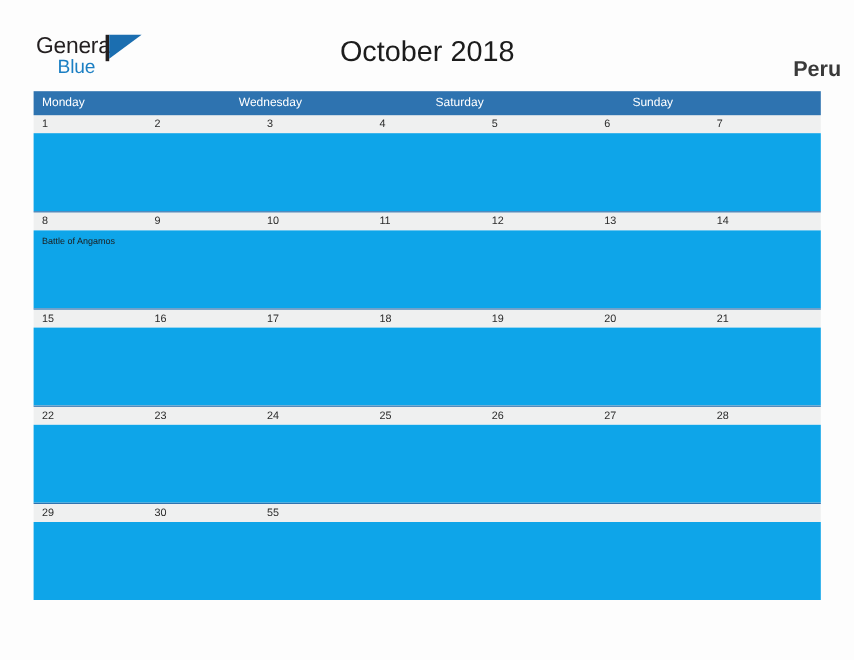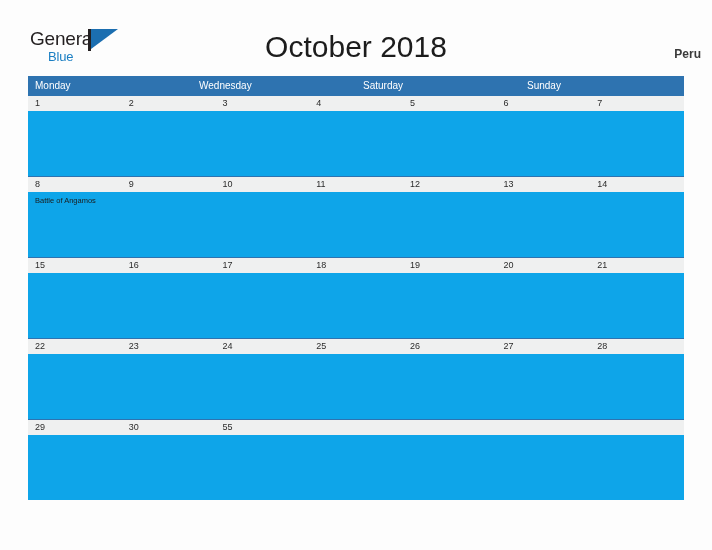--- a/index.html
+++ b/index.html
@@ -46,21 +46,21 @@
     font-size: 19px;
     color: #231f20;
     letter-spacing: -0.2px;
     line-height: 21px;
     font-family: "Liberation Sans", sans-serif;
   }
   .logo-blue {
     position: absolute;
     left: 18px;
     top: 18px;
-    font-size: 13px;
+    font-size: 16px;
     color: #1b7fc3;
     letter-spacing: -0.2px;
     line-height: 21px;
     font-family: "Liberation Sans", sans-serif;
   }
   .logo-mark {
     position: absolute;
     left: 58px;
     top: 1px;
     width: 34px;
@@ -83,32 +83,32 @@
     border-top: 20px solid #1b6eb0;
     border-right: 27px solid transparent;
   }
 
   .cal-title {
     position: absolute;
     left: 0;
     top: 30px;
     width: 712px;
     text-align: center;
-    font-size: 30px;
+    font-size: 24px;
     font-weight: 400;
     color: #1c1c1c;
     letter-spacing: 0px;
     font-family: "Liberation Sans", sans-serif;
   }
 
   .country {
     position: absolute;
     right: 28px;
     top: 47px;
-    font-size: 12px;
+    font-size: 18px;
     color: #3a3a3a;
     font-weight: 700;
     font-family: "Liberation Sans", sans-serif;
   }
 
   
   .calendar {
     position: absolute;
     left: 28px;
     top: 76px;

